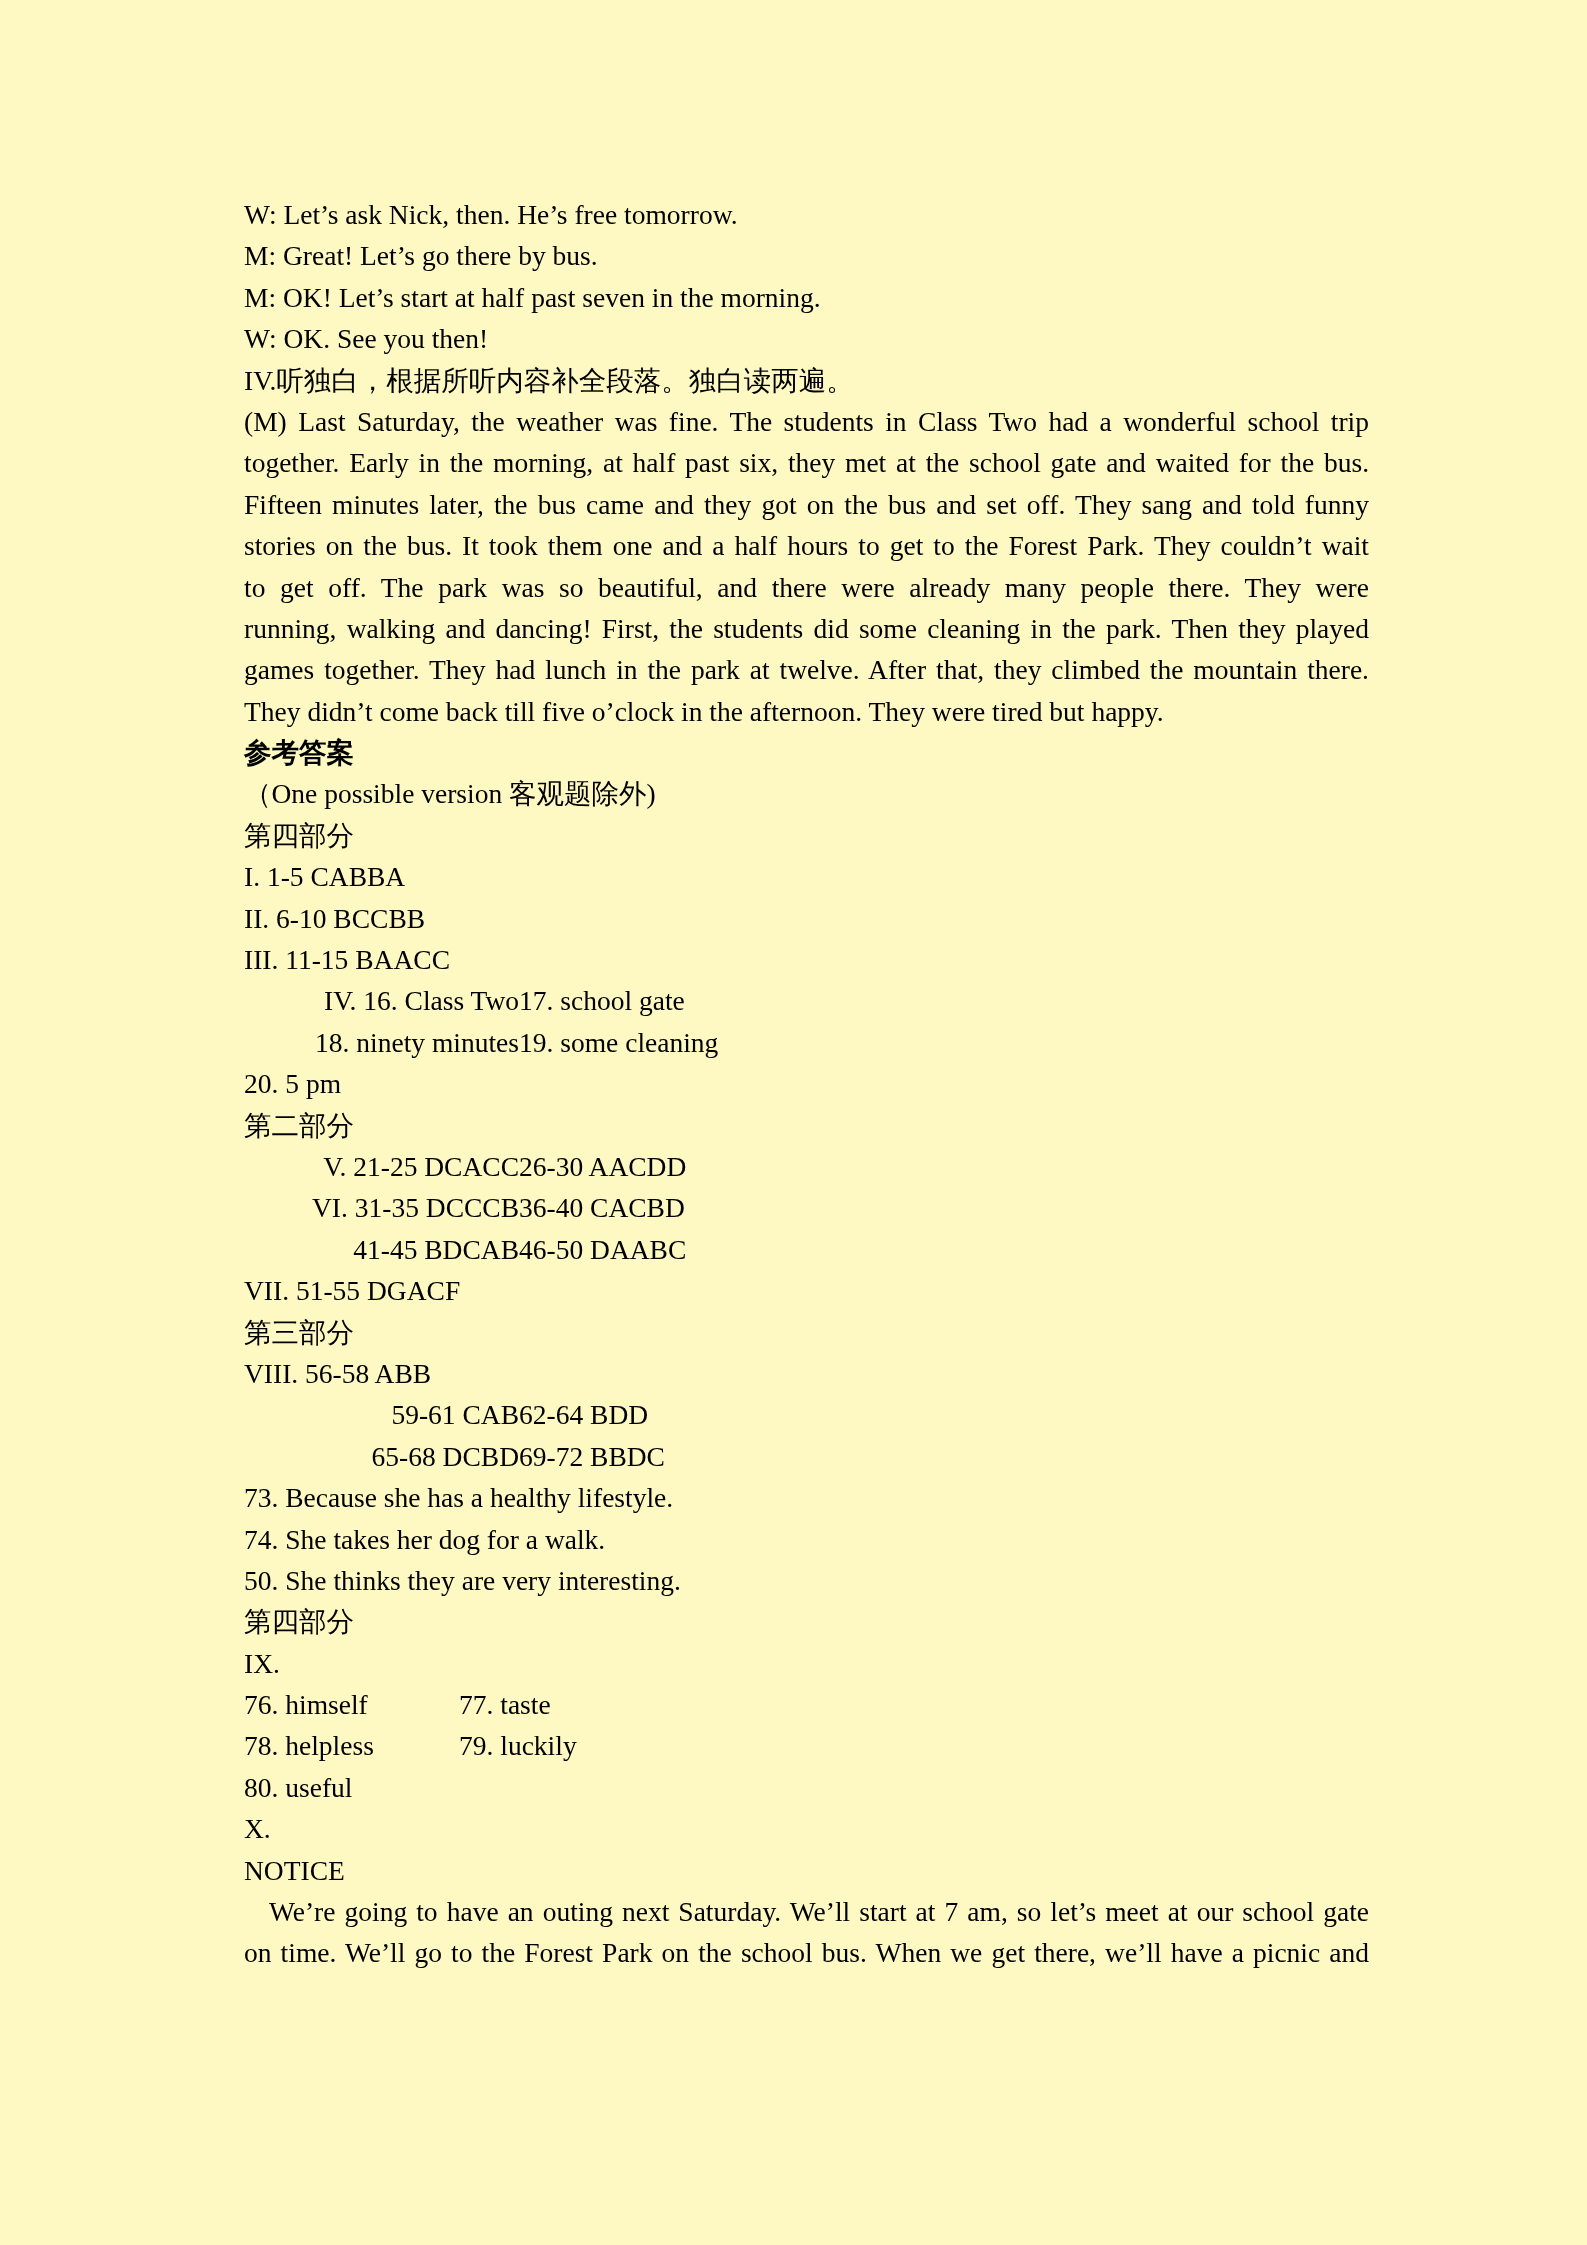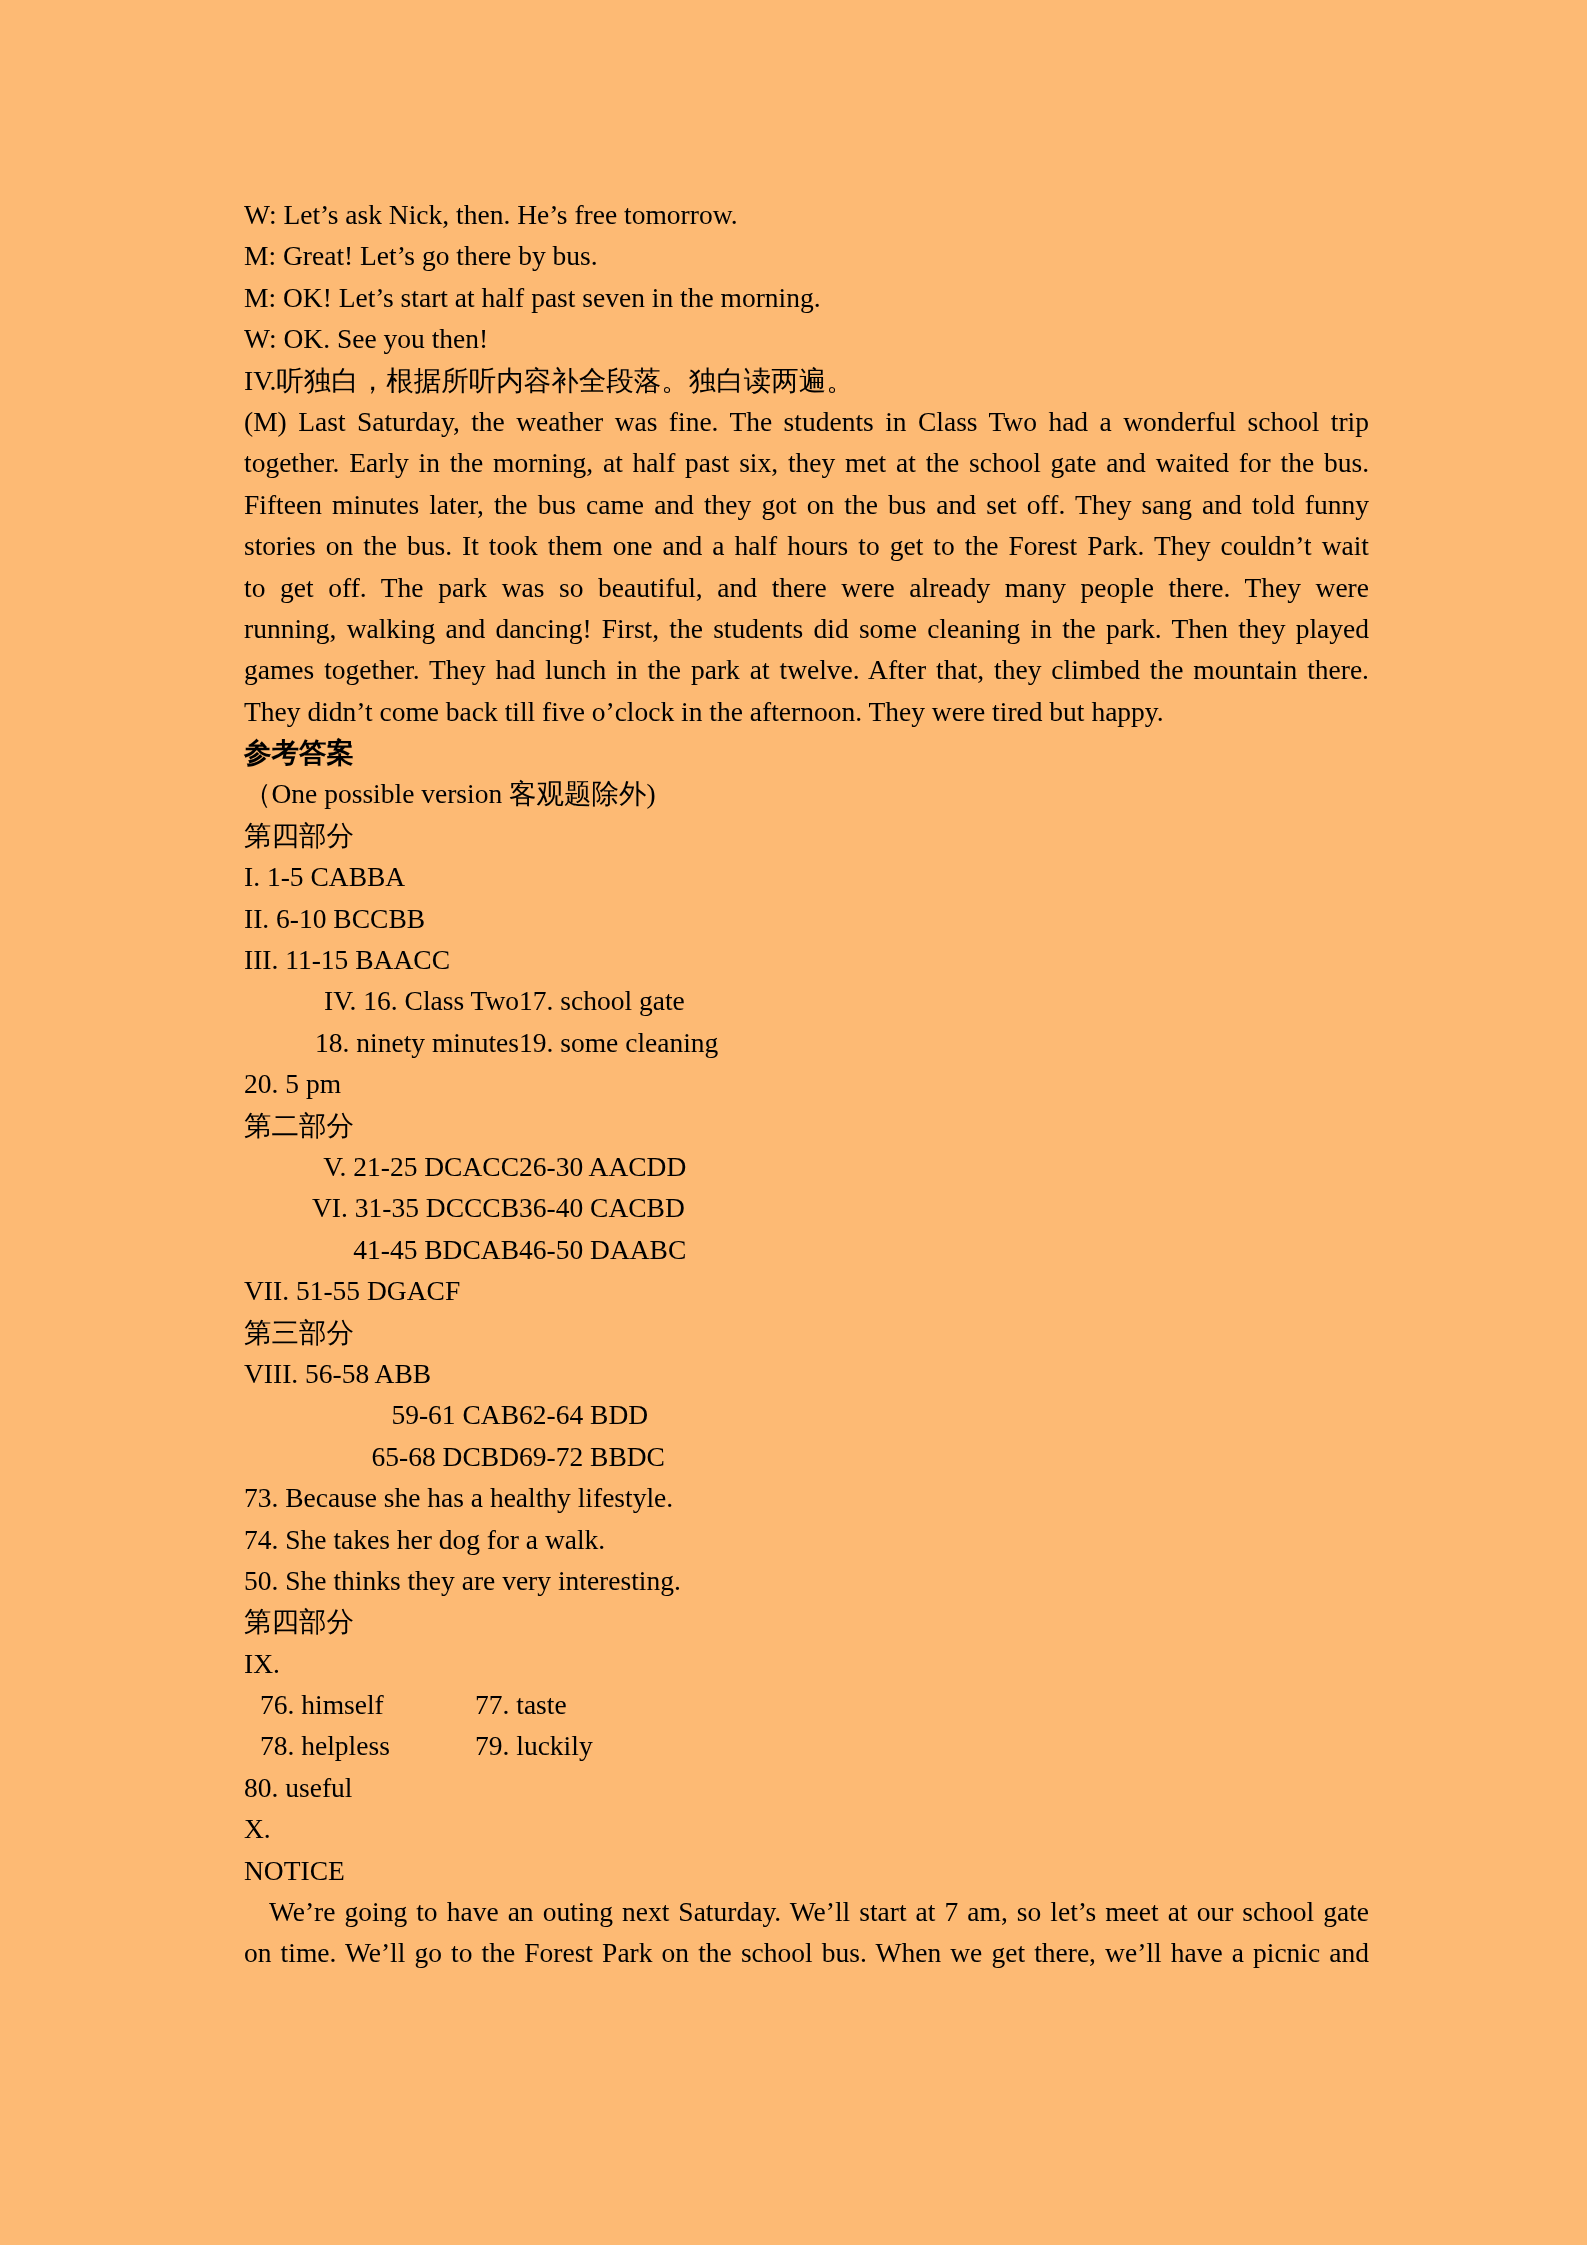--- a/index.html
+++ b/index.html
@@ -4,21 +4,21 @@
 <style>
   html, body {
     margin: 0;
     padding: 0;
     background: #ffffff;
   }
   .page {
     position: relative;
     width: 1587px;
     height: 2245px;
-    background: #fdba74;
+    background: #fef9c3;
     color: #000000;
     font-family: "Liberation Serif", "DejaVu Serif", serif;
     font-size: 27.5px;
     overflow: hidden;
   }
   .content {
     position: absolute;
     left: 244px;
     top: 194px;
     width: 1125px;
@@ -33,21 +33,21 @@
     text-align: justify;
     text-align-last: justify;
   }
   .center {
     text-align: left;
     white-space: normal;
   }
   .bold { font-weight: bold; }
   .indent { text-indent: 25px; }
   .c1 { display: inline-block; width: 275px; text-align: right; }
-  .c1n { display: inline-block; width: 215px; margin-left: 16px; }
+  .c1n { display: inline-block; width: 215px; }
 </style>
 </head>
 <body>
 
 <div class="page">
   <div class="content">
 
     <div class="line">W: Let’s ask Nick, then. He’s free tomorrow.</div>
     <div class="line">M: Great! Let’s go there by bus.</div>
     <div class="line">M: OK! Let’s start at half past seven in the morning.</div>

